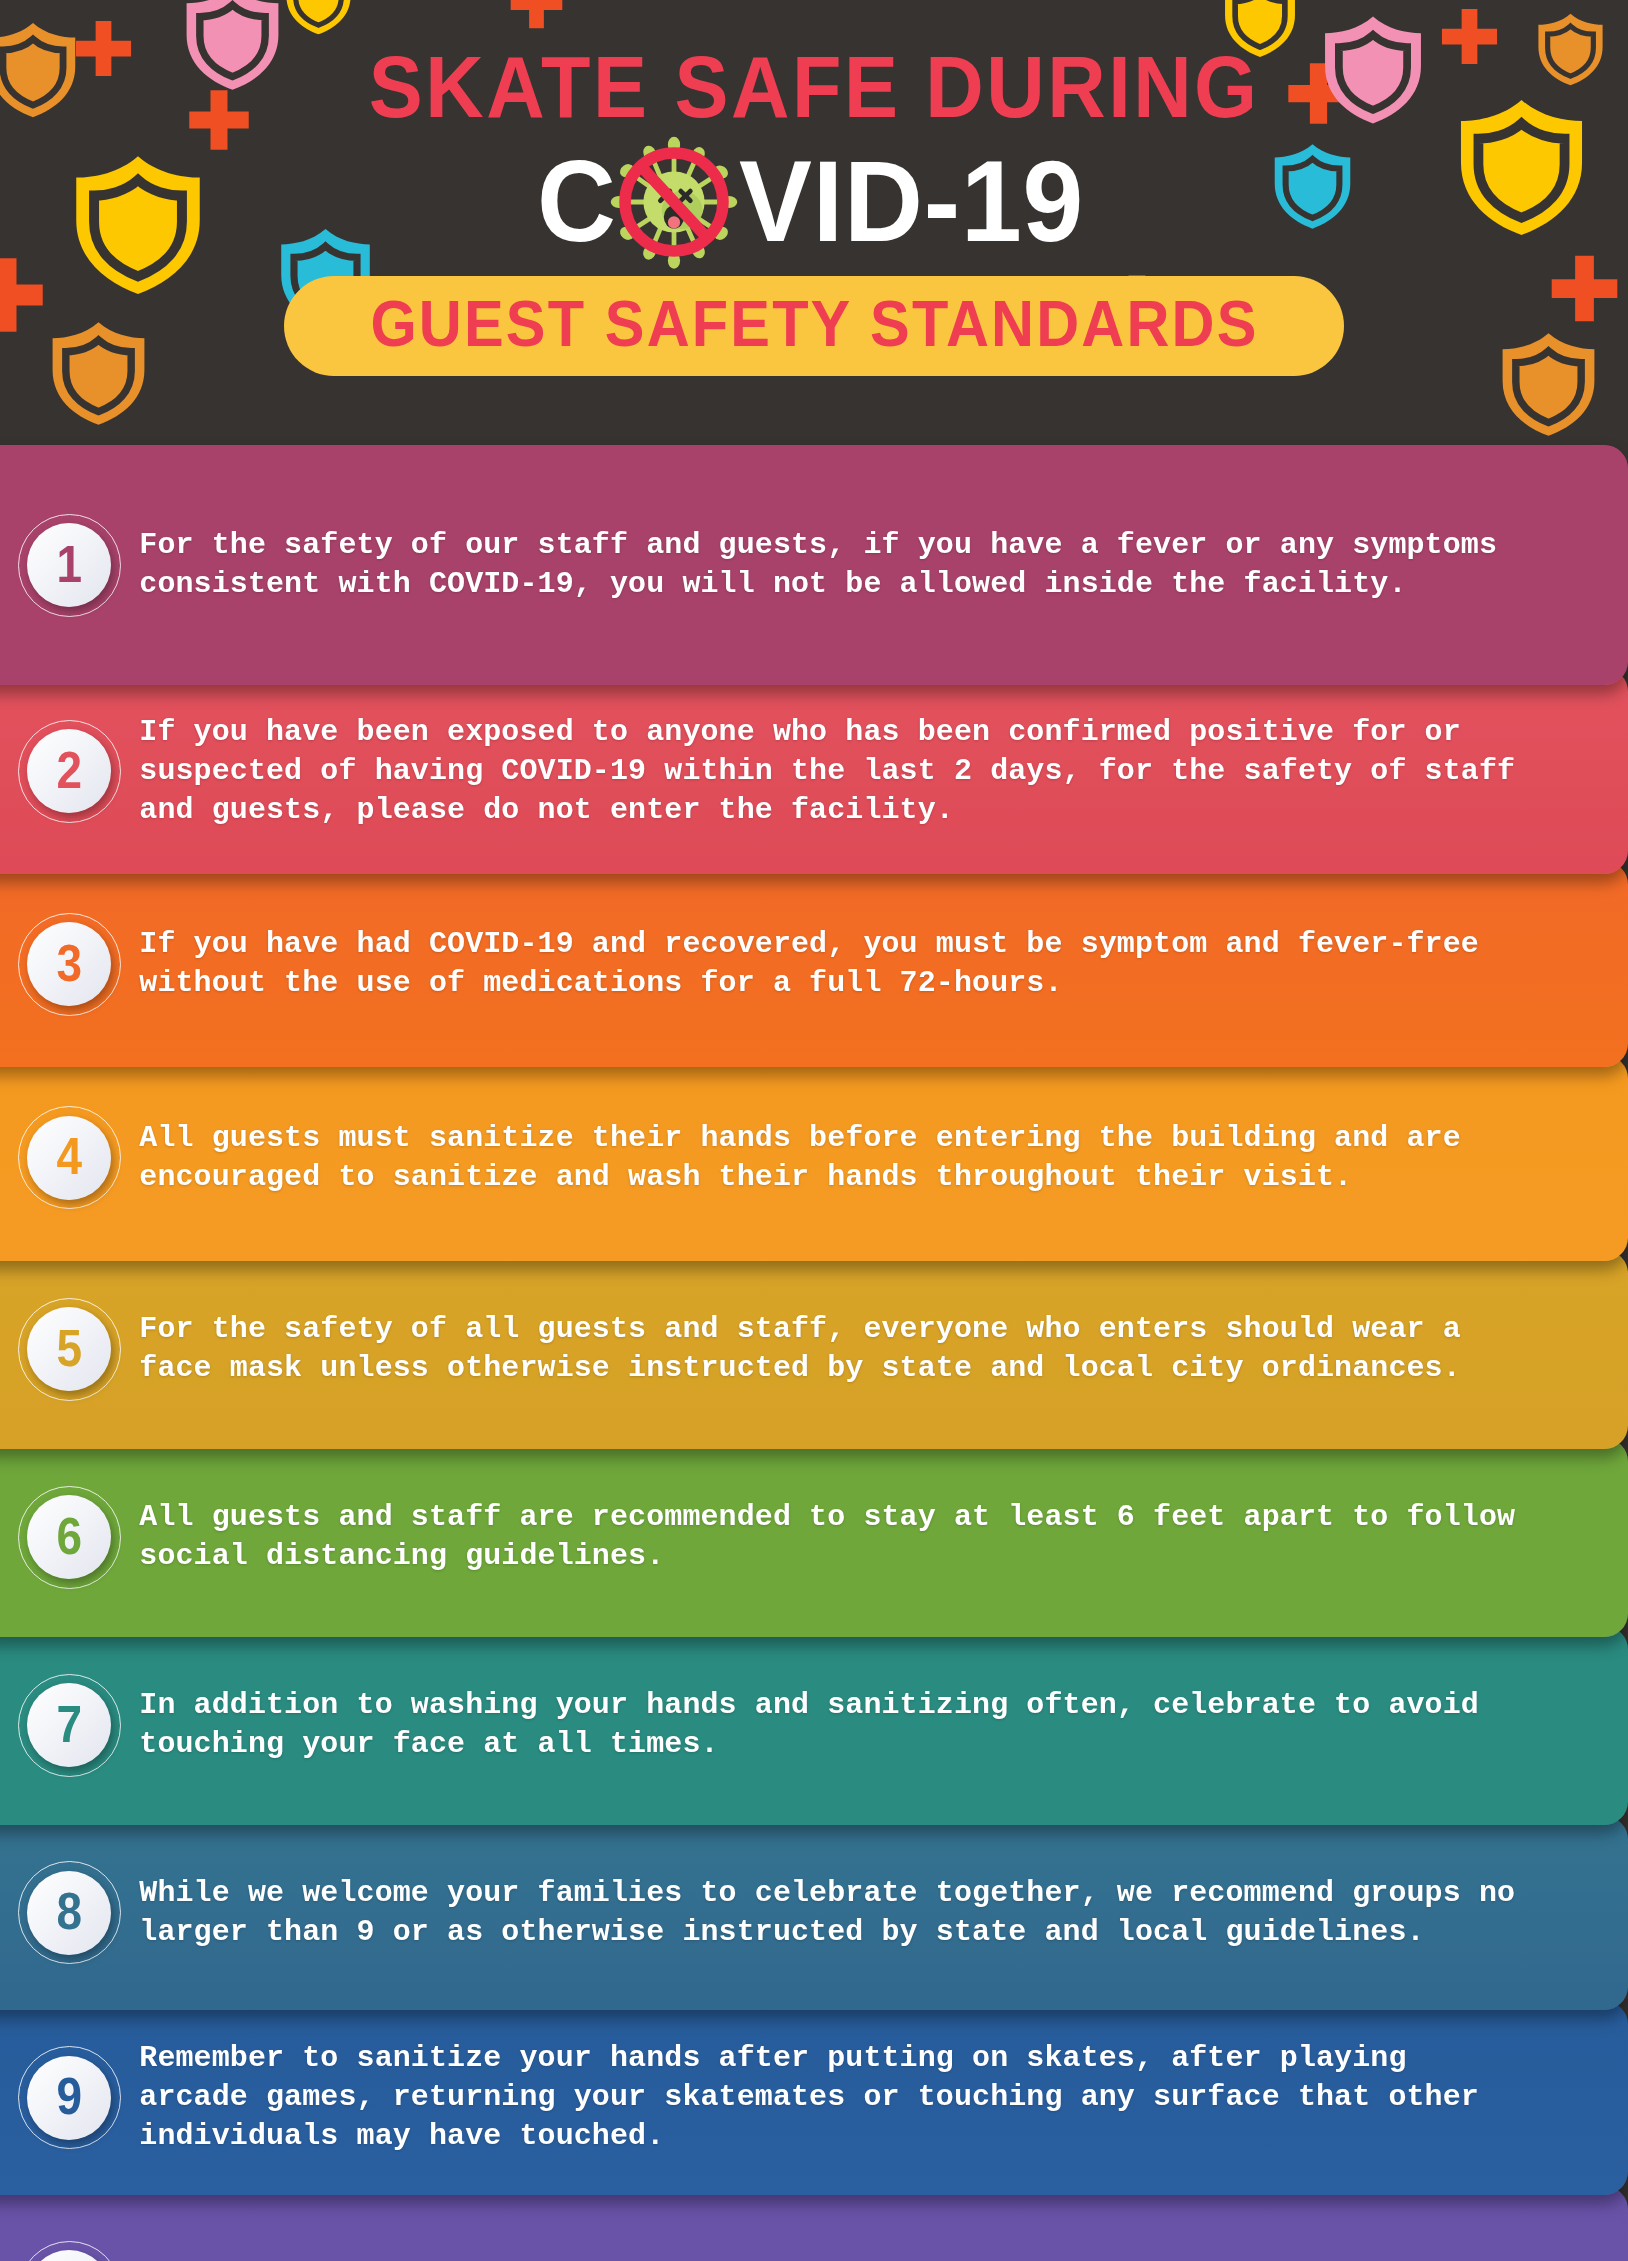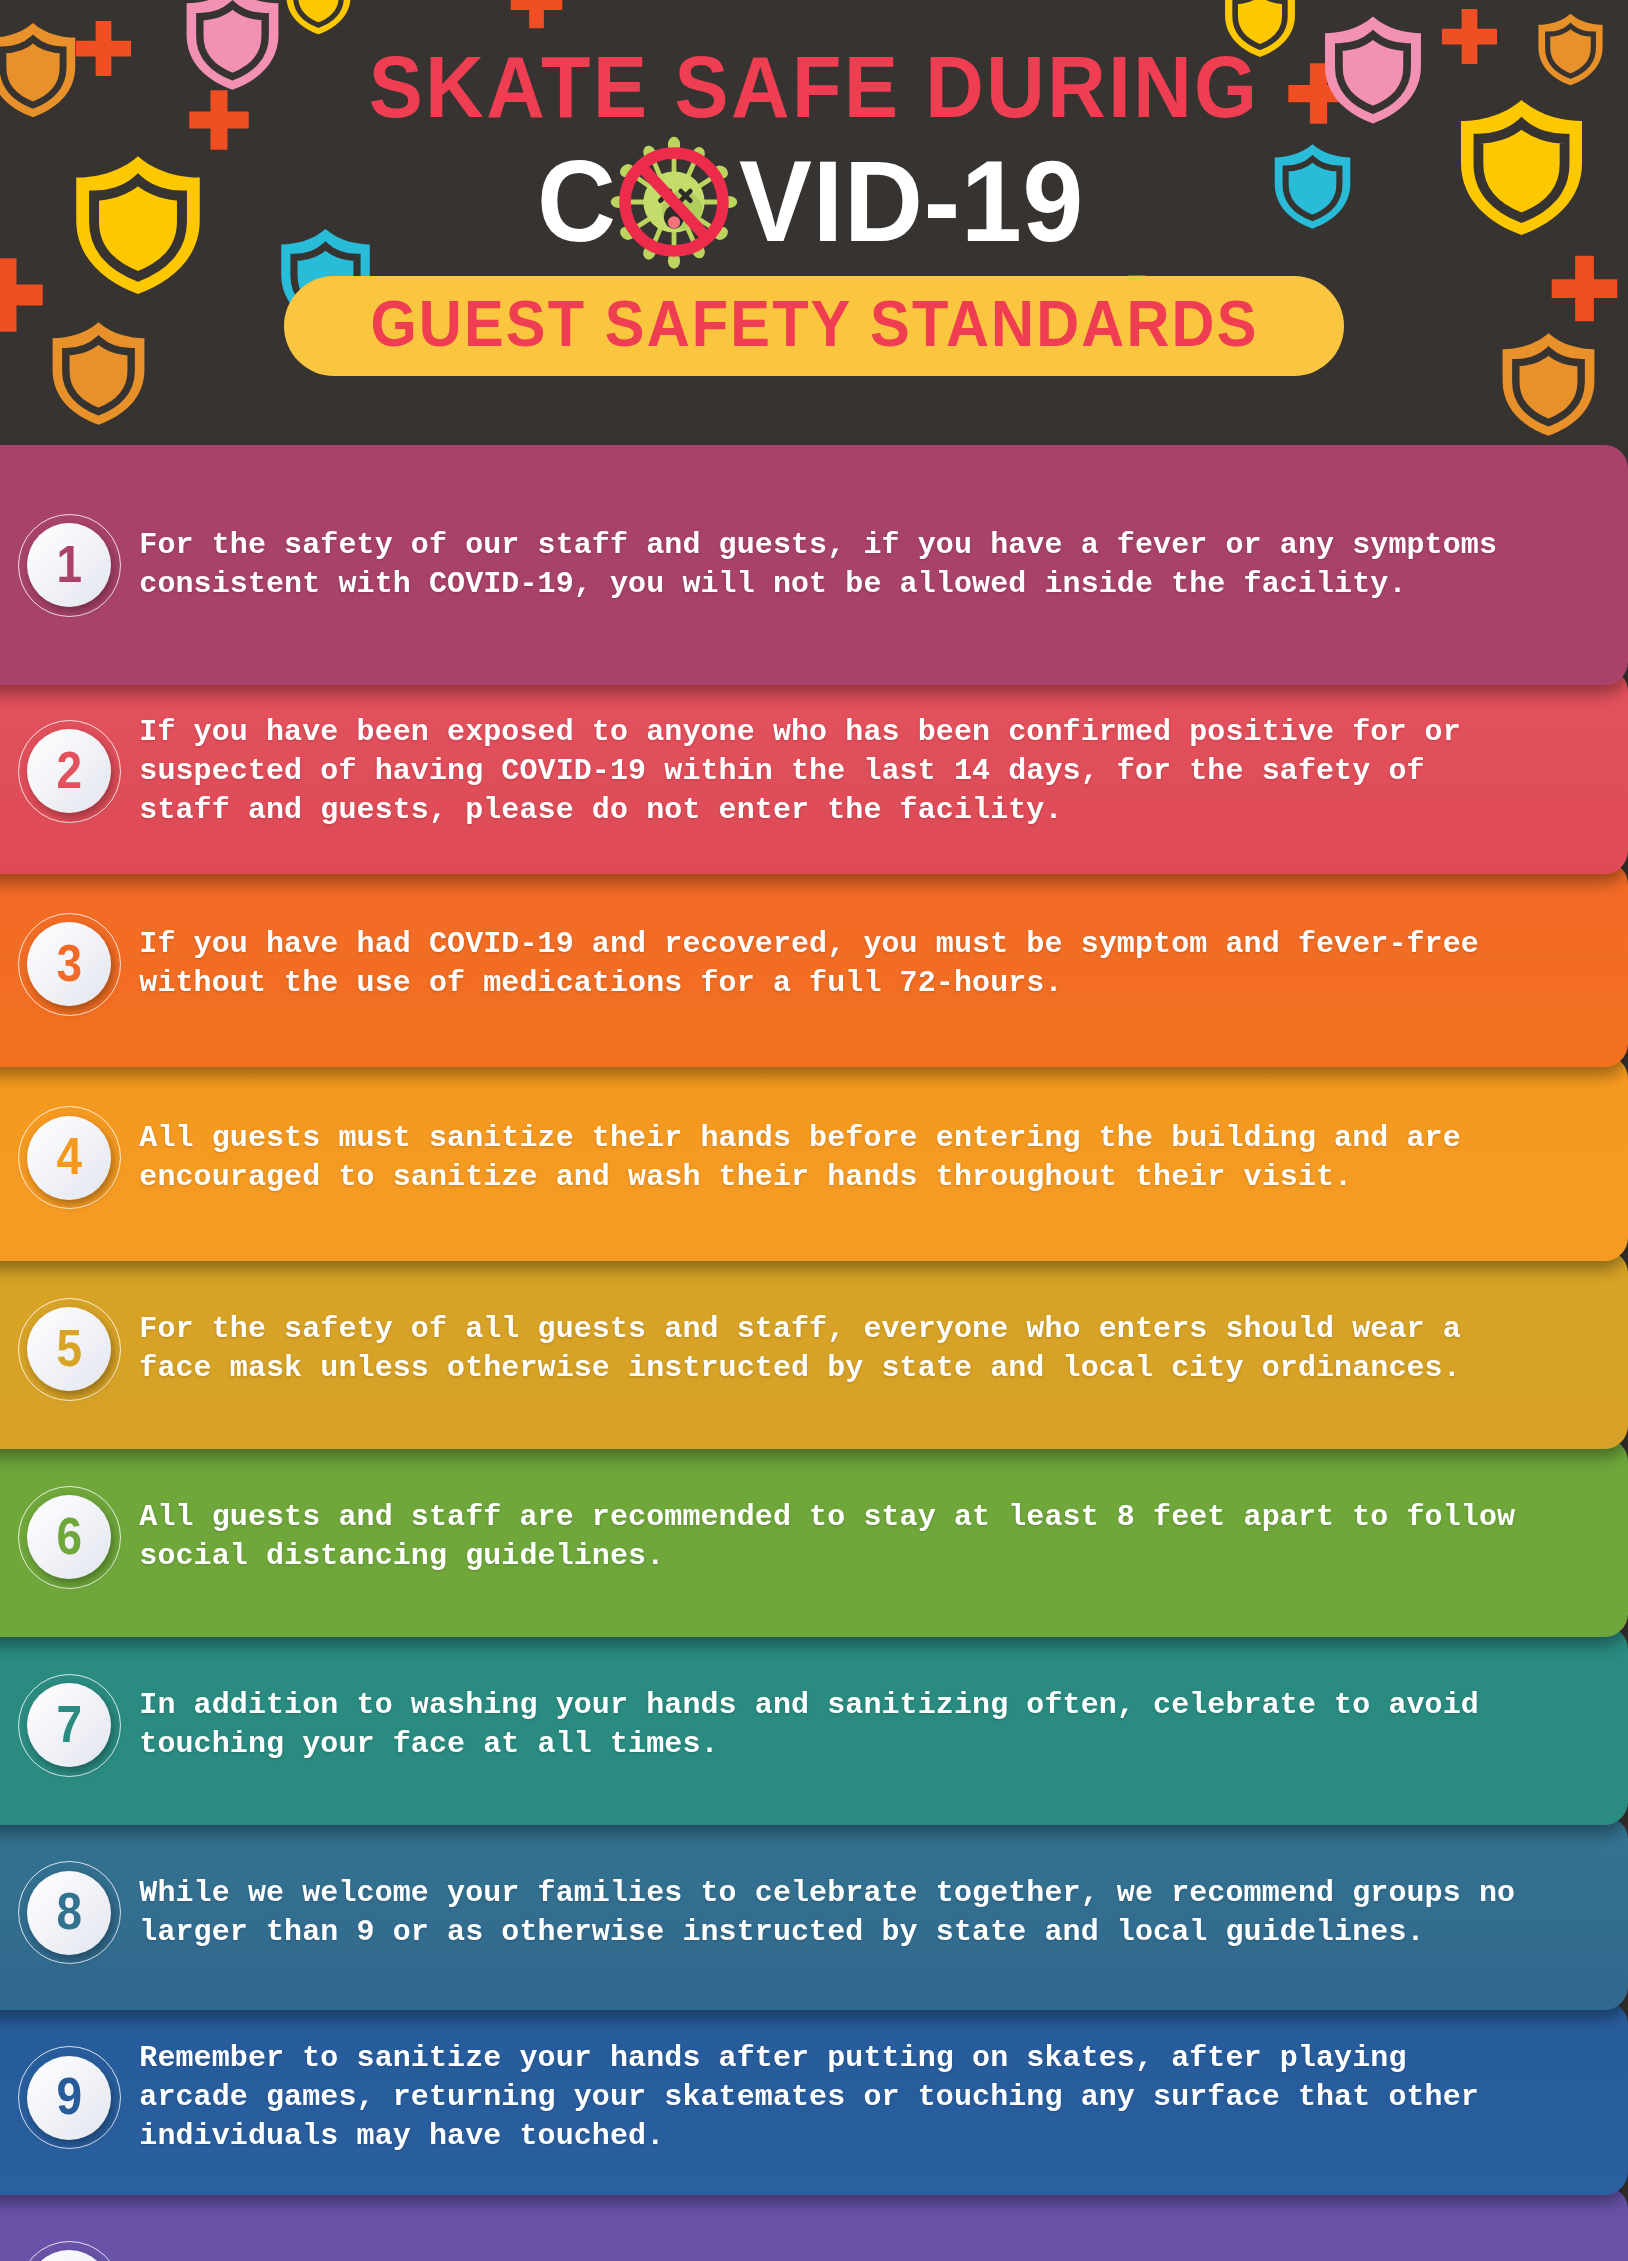--- a/index.html
+++ b/index.html
@@ -416,21 +416,21 @@
           <div class="rule-text">For the safety of our staff and guests, if you have a fever or any symptoms consistent with COVID-19, you will not be allowed inside the facility.</div>
         </div>
       </div>
       <div class="rule-band b2" style="background: linear-gradient(rgb(226, 82, 93) 0%, rgb(222, 74, 87) 100%); z-index: 39;">
         <div class="rule-inner">
           <div class="badge">
             <div class="badge-ring"></div>
             <div class="badge-disc"></div>
             <span class="badge-num" style="color: rgb(226, 82, 93);">2</span>
           </div>
-          <div class="rule-text">If you have been exposed to anyone who has been confirmed positive for or suspected of having COVID-19 within the last 14 days, for the safety of staff and guests, please do not enter the facility.</div>
+          <div class="rule-text">If you have been exposed to anyone who has been confirmed positive for or suspected of having COVID-19 within the last 2 days, for the safety of staff and guests, please do not enter the facility.</div>
         </div>
       </div>
       <div class="rule-band b3" style="background: linear-gradient(rgb(242, 106, 40) 0%, rgb(242, 112, 31) 100%); z-index: 38;">
         <div class="rule-inner">
           <div class="badge">
             <div class="badge-ring"></div>
             <div class="badge-disc"></div>
             <span class="badge-num" style="color: rgb(242, 106, 40);">3</span>
           </div>
           <div class="rule-text">If you have had COVID-19 and recovered, you must be symptom and fever-free without the use of medications for a full 72-hours.</div>
@@ -456,21 +456,21 @@
           <div class="rule-text">For the safety of all guests and staff, everyone who enters should wear a face mask unless otherwise instructed by state and local city ordinances.</div>
         </div>
       </div>
       <div class="rule-band b6" style="background: linear-gradient(rgb(111, 167, 59) 0%, rgb(111, 167, 59) 100%); z-index: 35;">
         <div class="rule-inner">
           <div class="badge">
             <div class="badge-ring"></div>
             <div class="badge-disc"></div>
             <span class="badge-num" style="color: rgb(111, 167, 59);">6</span>
           </div>
-          <div class="rule-text">All guests and staff are recommended to stay at least 8 feet apart to follow social distancing guidelines.</div>
+          <div class="rule-text">All guests and staff are recommended to stay at least 6 feet apart to follow social distancing guidelines.</div>
         </div>
       </div>
       <div class="rule-band b7" style="background: linear-gradient(rgb(42, 139, 128) 0%, rgb(42, 139, 128) 100%); z-index: 34;">
         <div class="rule-inner">
           <div class="badge">
             <div class="badge-ring"></div>
             <div class="badge-disc"></div>
             <span class="badge-num" style="color: rgb(42, 139, 128);">7</span>
           </div>
           <div class="rule-text">In addition to washing your hands and sanitizing often, celebrate to avoid touching your face at all times.</div>

